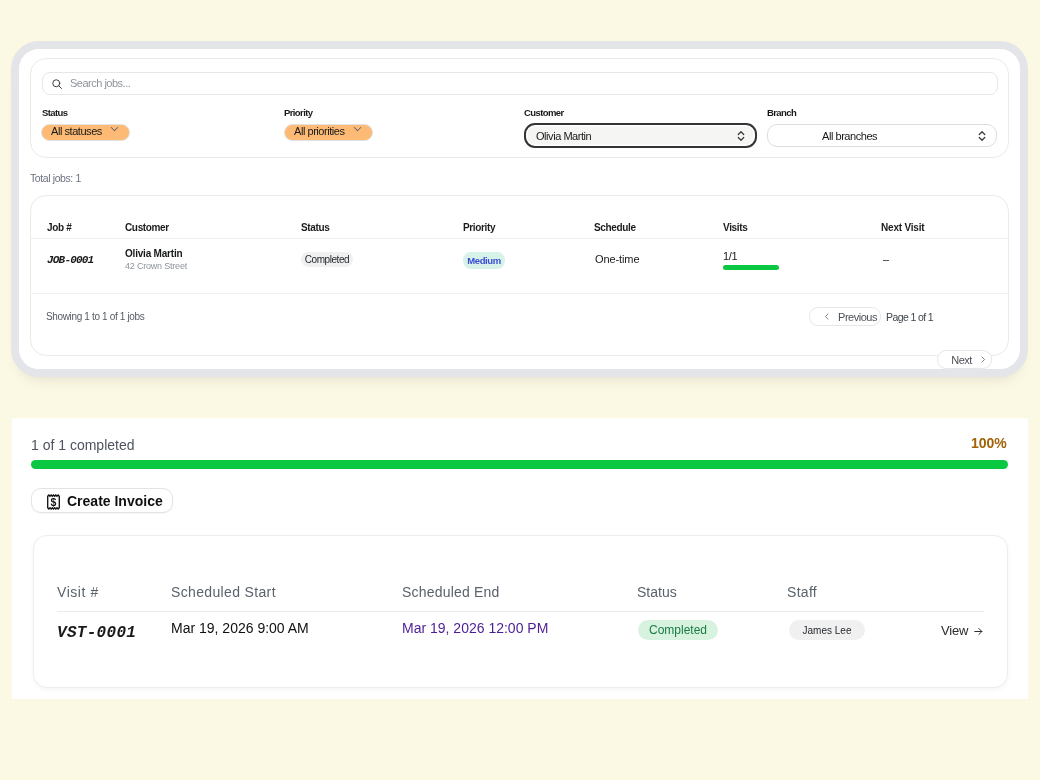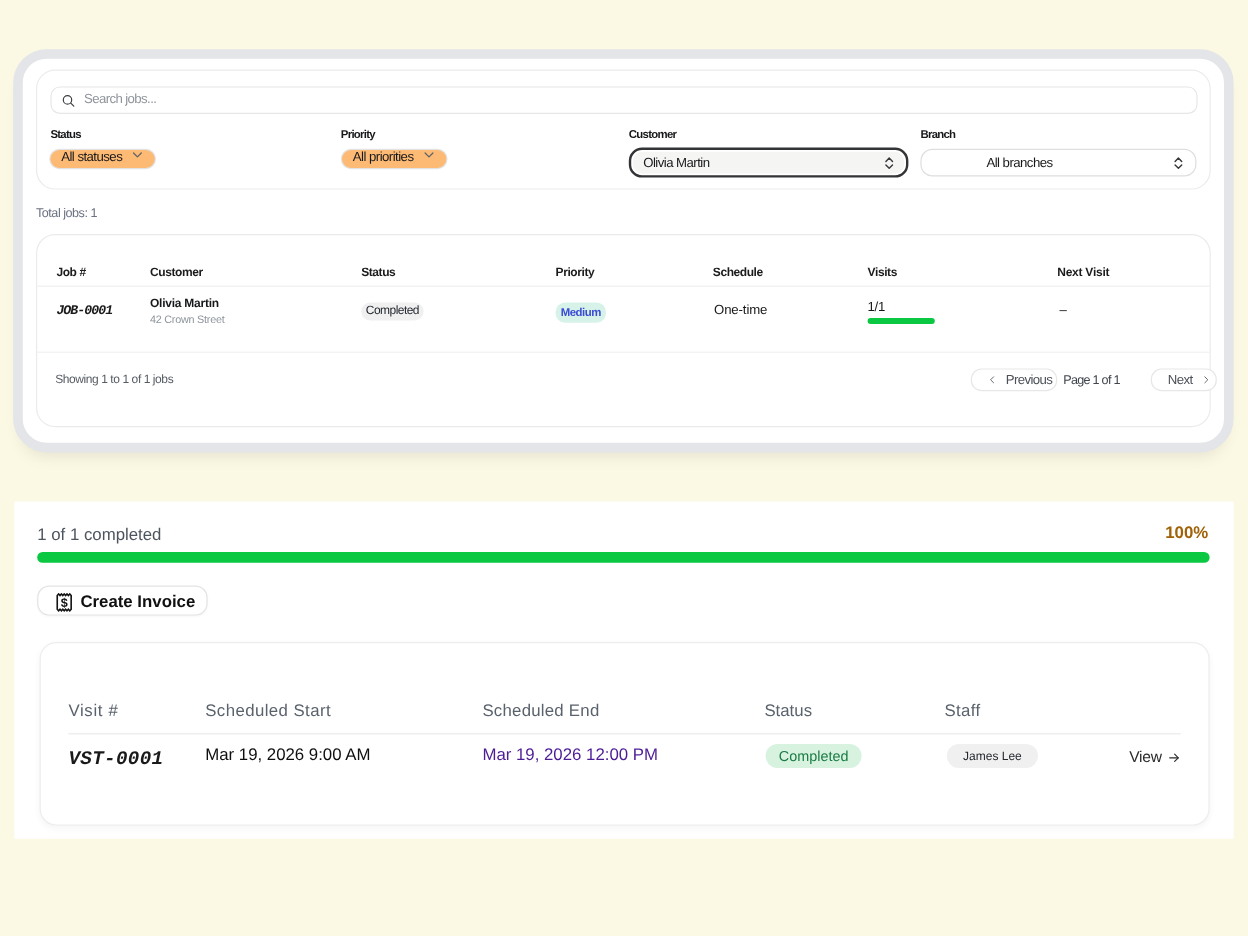--- a/index.html
+++ b/index.html
@@ -139,21 +139,21 @@
 <div class="rline1"></div>
 
 <span class="abs" style="left:46px; top:311px; font-size:10px; letter-spacing:-0.35px; color:#555b63;">Showing 1 to 1 of 1 jobs</span>
 <div class="pgbtn" style="left:809px; width:72px;">
   <svg style="margin-left:10px;" width="8" height="9" viewBox="0 0 24 24" fill="none" stroke="#5f6368" stroke-width="2.4" stroke-linecap="round" stroke-linejoin="round">
       <polyline points="15 4.5 7.5 12 15 19.5"></polyline>
     </svg>
   <span style="margin-left:7px;">Previous</span>
 </div>
 <span class="abs" style="left:886px; top:311px; font-size:10.5px; letter-spacing:-0.6px; color:#3f454d;">Page 1 of 1</span>
-<div class="pgbtn" style="left:959px; width:55px;">
+<div class="pgbtn" style="left:937px; width:55px;margin-top:43px;">
   <span style="margin-left:9px;">Next</span>
   <svg style="margin-left:7px;" width="8" height="9" viewBox="0 0 24 24" fill="none" stroke="#5f6368" stroke-width="2.4" stroke-linecap="round" stroke-linejoin="round">
       <polyline points="9 4.5 16.5 12 9 19.5"></polyline>
     </svg>
 </div>
 
 <div class="bottomPanel"></div>
 <span class="abs" style="left:31px; top:437px; font-size:14px; color:#4d545e;">1 of 1 completed</span>
 <span class="abs" style="left:971px; top:435px; font-size:14px; font-weight:700; color:#a16207;">100%</span>
 <div class="progTrack"></div>

